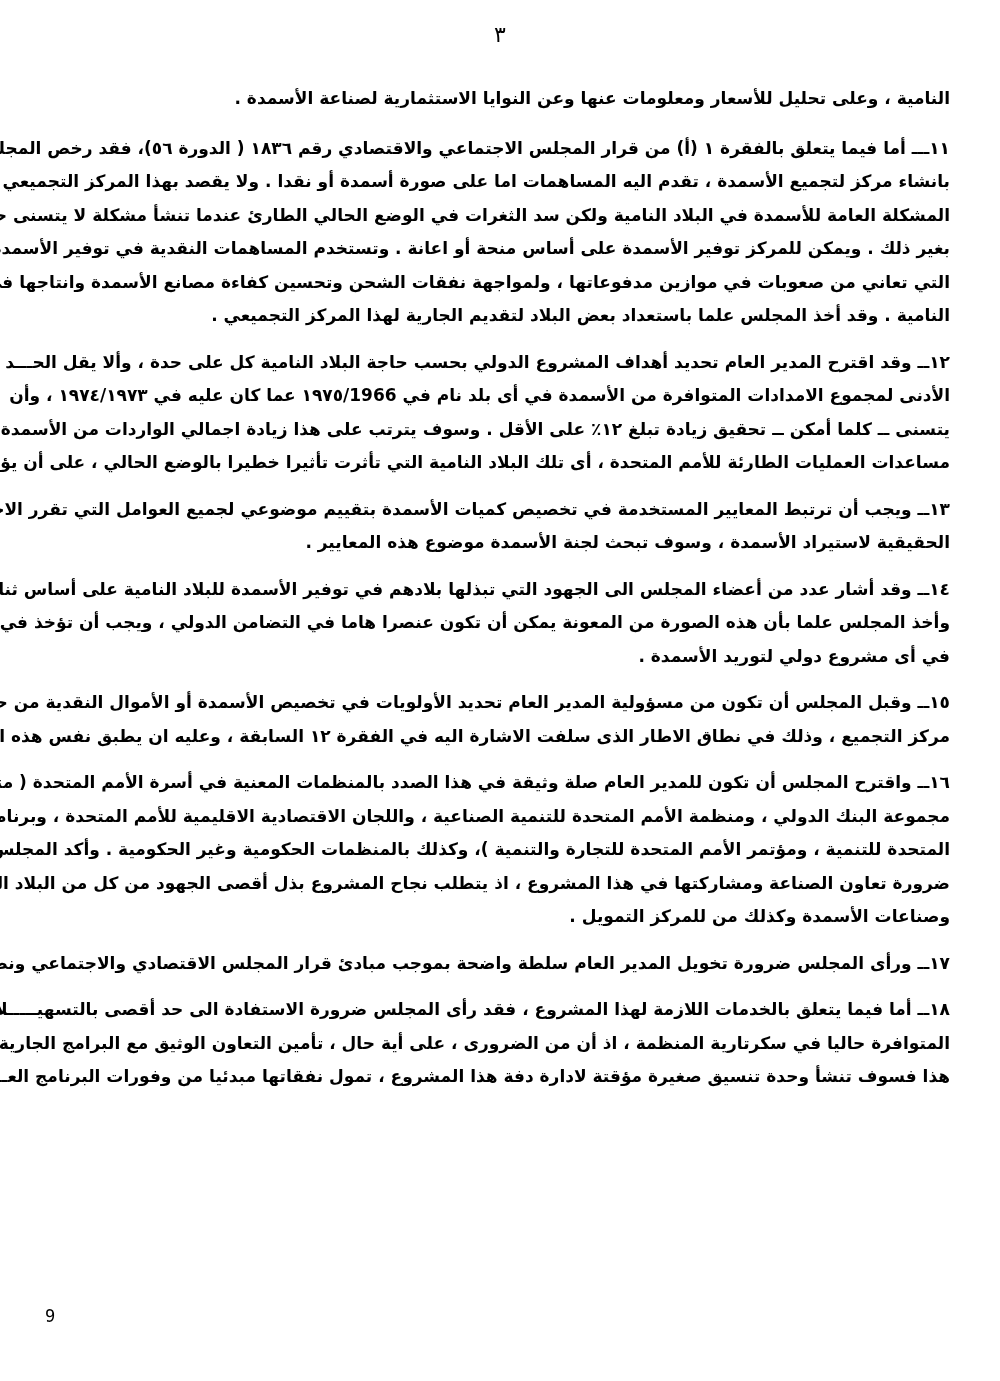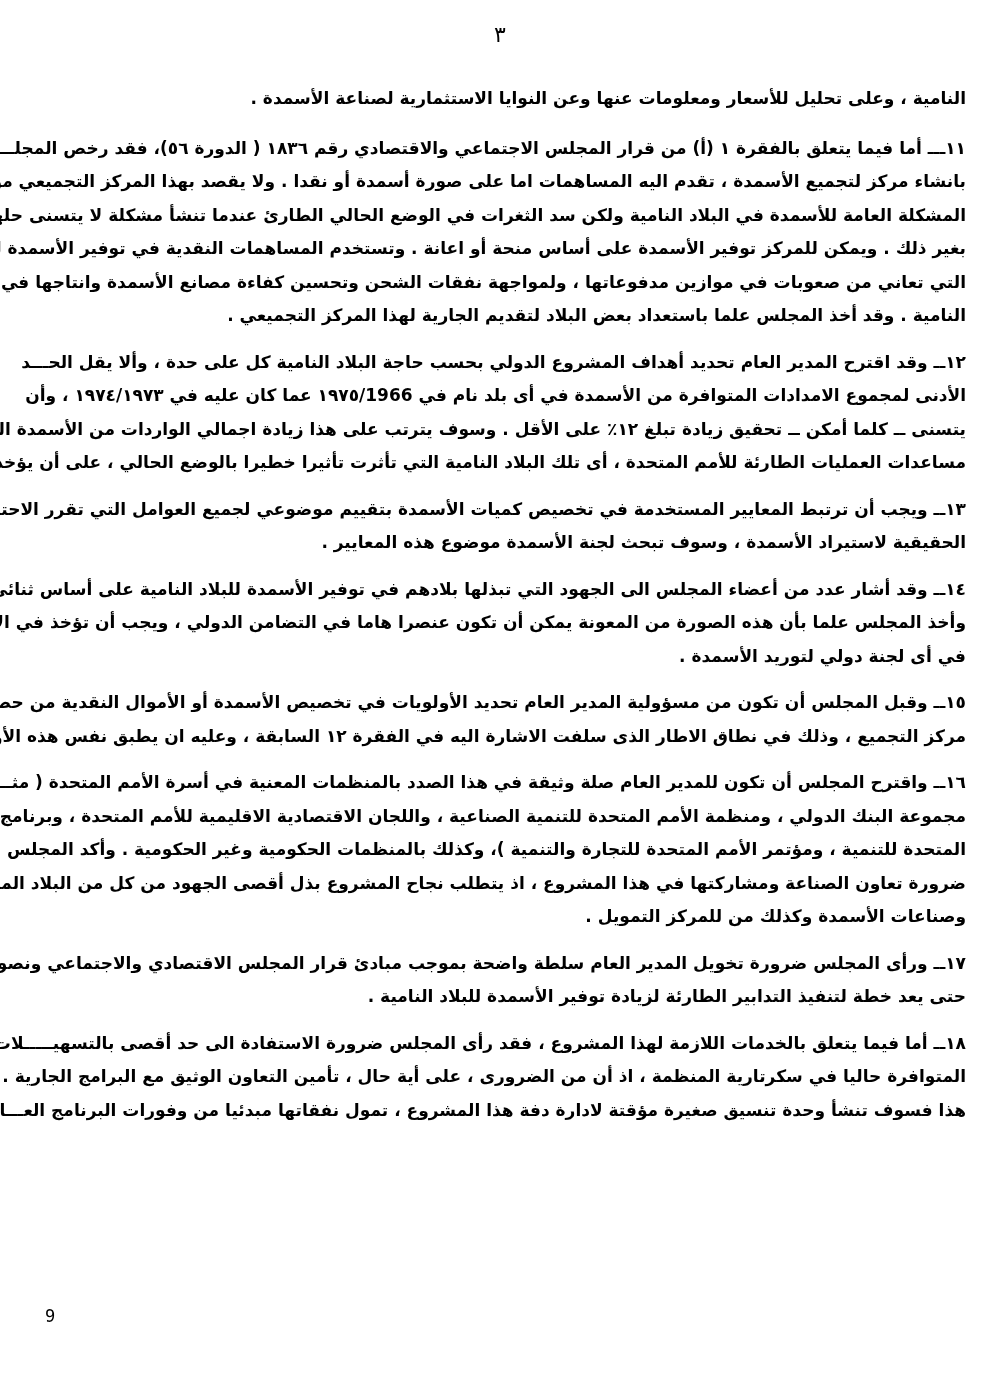--- a/index.html
+++ b/index.html
@@ -30,21 +30,21 @@
       left: 36px;
       width: 930px;
       direction: rtl;
       text-align: justify;
       text-align-last: right;
     }
     .para {
       font-size: 17px;
       font-weight: bold;
       line-height: 33.5px;
-      margin: 0 0 13px 0;
+      margin: 0 16px 13px 0;
     }
     .para .line {
       display: block;
       white-space: nowrap;
       text-align: justify;
       text-align-last: justify;
     }
     .para .line.last {
       text-align-last: right;
     }
@@ -87,39 +87,38 @@
   </div>
 
   <div class="para">
     <span class="line">١٣ــ ويجب أن ترتبط المعايير المستخدمة في تخصيص كميات الأسمدة بتقييم موضوعي لجميع العوامل التي تقرر الاحتياجات</span>
     <span class="line last">الحقيقية لاستيراد الأسمدة ، وسوف تبحث لجنة الأسمدة موضوع هذه المعايير .</span>
   </div>
 
   <div class="para">
     <span class="line">١٤ــ وقد أشار عدد من أعضاء المجلس الى الجهود التي تبذلها بلادهم في توفير الأسمدة للبلاد النامية على أساس ثنائي .</span>
     <span class="line">وأخذ المجلس علما بأن هذه الصورة من المعونة يمكن أن تكون عنصرا هاما في التضامن الدولي ، ويجب أن تؤخذ في الاعتبار</span>
-    <span class="line last">في أى لجنة دولي لتوريد الأسمدة .</span>
+    <span class="line last">في أى مشروع دولي لتوريد الأسمدة .</span>
   </div>
 
   <div class="para">
     <span class="line">١٥ــ وقبل المجلس أن تكون من مسؤولية المدير العام تحديد الأولويات في تخصيص الأسمدة أو الأموال النقدية من حصيلة</span>
     <span class="line">مركز التجميع ، وذلك في نطاق الاطار الذى سلفت الاشارة اليه في الفقرة ١٢ السابقة ، وعليه ان يطبق نفس هذه الأولويات</span>
   </div>
 
   <div class="para">
     <span class="line">١٦ــ واقترح المجلس أن تكون للمدير العام صلة وثيقة في هذا الصدد بالمنظمات المعنية في أسرة الأمم المتحدة ( مثـــل</span>
     <span class="line">مجموعة البنك الدولي ، ومنظمة الأمم المتحدة للتنمية الصناعية ، واللجان الاقتصادية الاقليمية للأمم المتحدة ، وبرنامج الأمــم</span>
     <span class="line">المتحدة للتنمية ، ومؤتمر الأمم المتحدة للتجارة والتنمية )، وكذلك بالمنظمات الحكومية وغير الحكومية . وأكد المجلس من جديد</span>
     <span class="line">ضرورة تعاون الصناعة ومشاركتها في هذا المشروع ، اذ يتطلب نجاح المشروع بذل أقصى الجهود من كل من البلاد المنتجـــة</span>
     <span class="line last">وصناعات الأسمدة وكذلك من للمركز التمويل .</span>
   </div>
 
   <div class="para">
     <span class="line">١٧ــ ورأى المجلس ضرورة تخويل المدير العام سلطة واضحة بموجب مبادئ قرار المجلس الاقتصادي والاجتماعي ونصوصـــه</span>
-    <span class="line last">حتى يعد خطة لتنفيذ التدابير الطارئة لزيادة توفير الأسمدة للبلاد النامية .</span>
   </div>
 
   <div class="para">
     <span class="line">١٨ــ أما فيما يتعلق بالخدمات اللازمة لهذا المشروع ، فقد رأى المجلس ضرورة الاستفادة الى حد أقصى بالتسهيـــــلات</span>
     <span class="line">المتوافرة حاليا في سكرتارية المنظمة ، اذ أن من الضرورى ، على أية حال ، تأمين التعاون الوثيق مع البرامج الجارية . ومـــع</span>
     <span class="line">هذا فسوف تنشأ وحدة تنسيق صغيرة مؤقتة لادارة دفة هذا المشروع ، تمول نفقاتها مبدئيا من وفورات البرنامج العـــادى</span>
   </div>
 
 </div>
 

